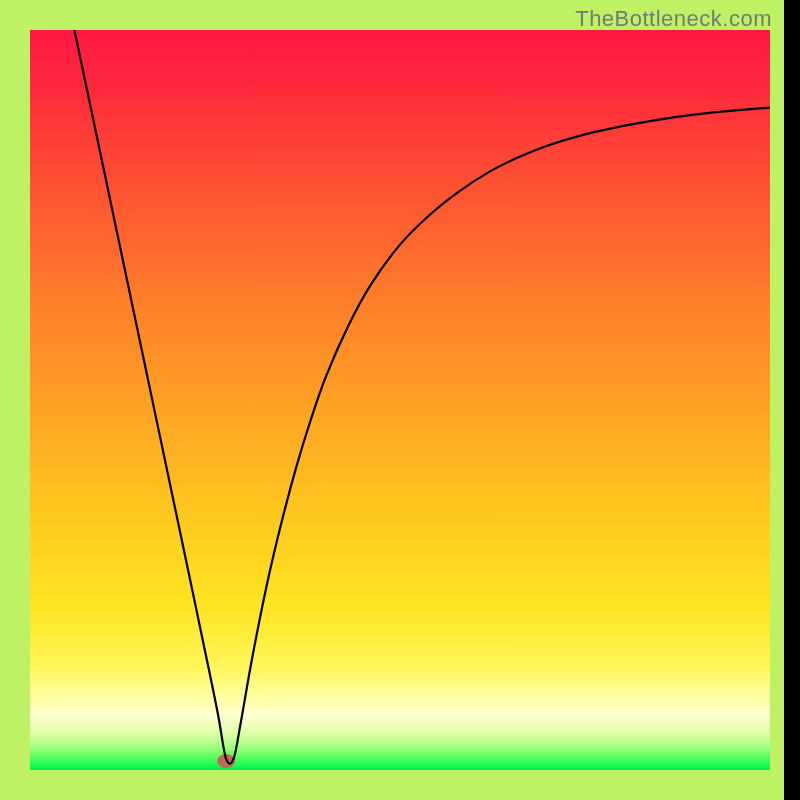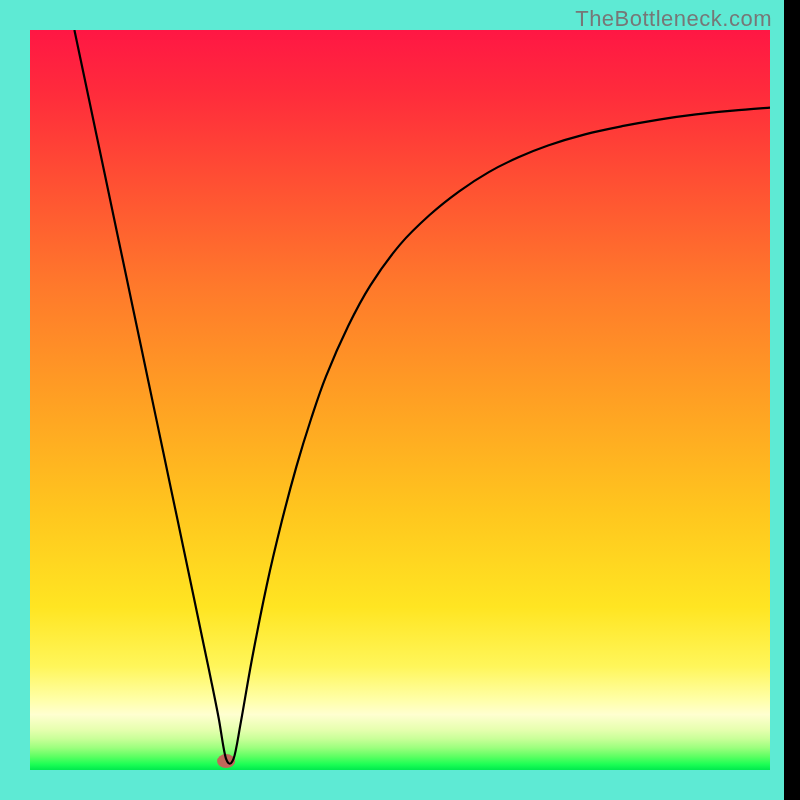--- a/index.html
+++ b/index.html
@@ -8,21 +8,21 @@
     width: 800px;
     height: 800px;
     overflow: hidden;
     background: #000;
     font-family: Arial, Helvetica, sans-serif;
   }
   .frame {
     position: relative;
     width: 784px;
     height: 800px;
-    background: #5eead4;
+    background: #bef264;
   }
   .plot {
     position: absolute;
     left: 30px;
     top: 30px;
     width: 740px;
     height: 740px;
     
   }
   .watermark {

